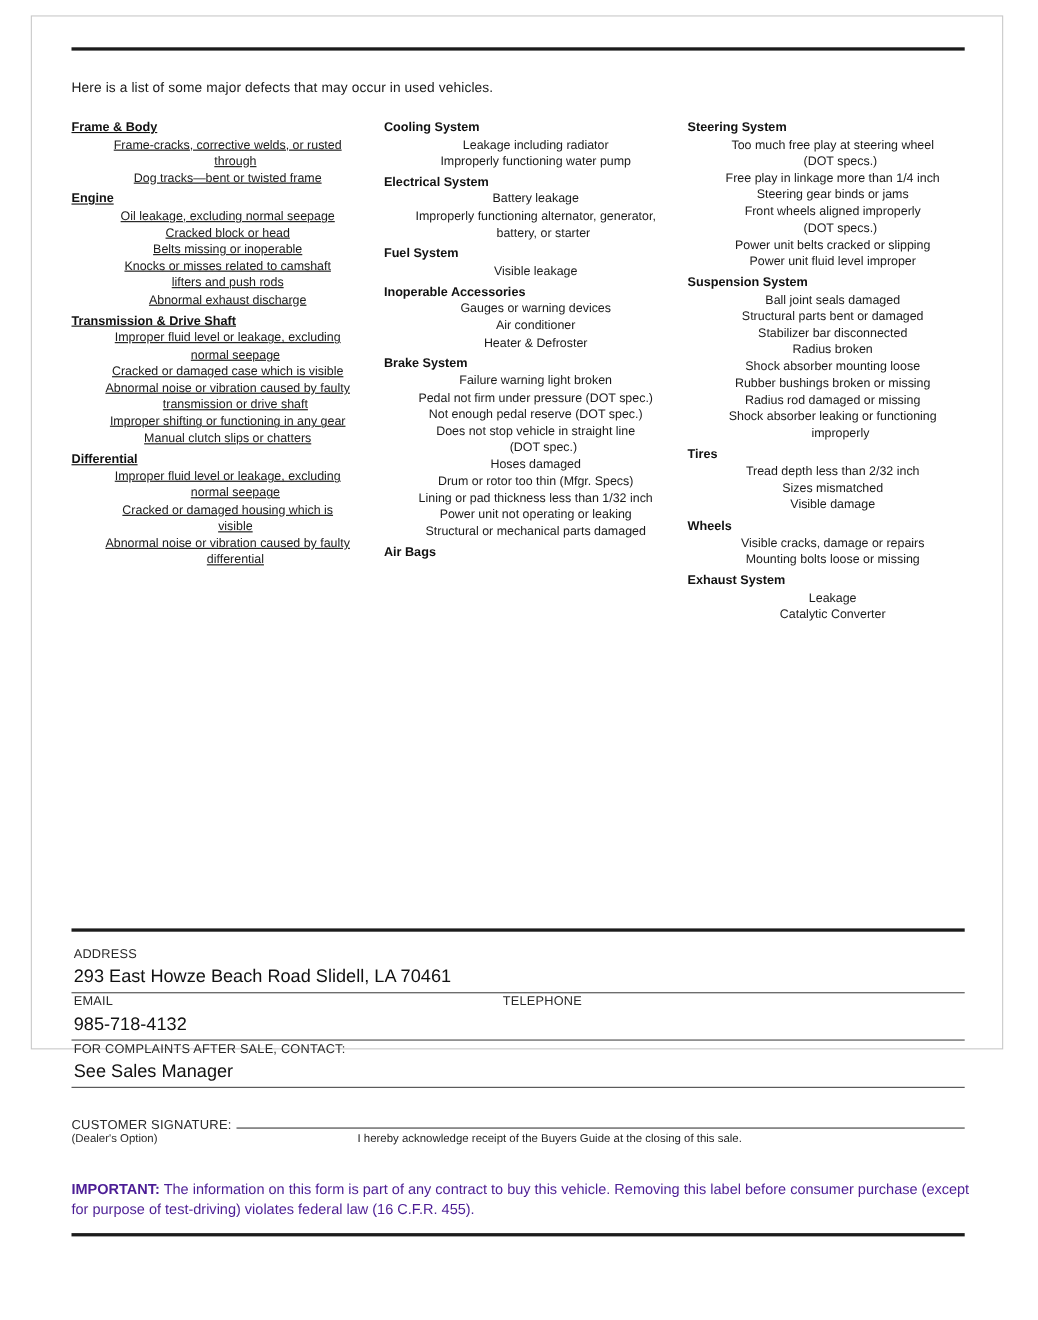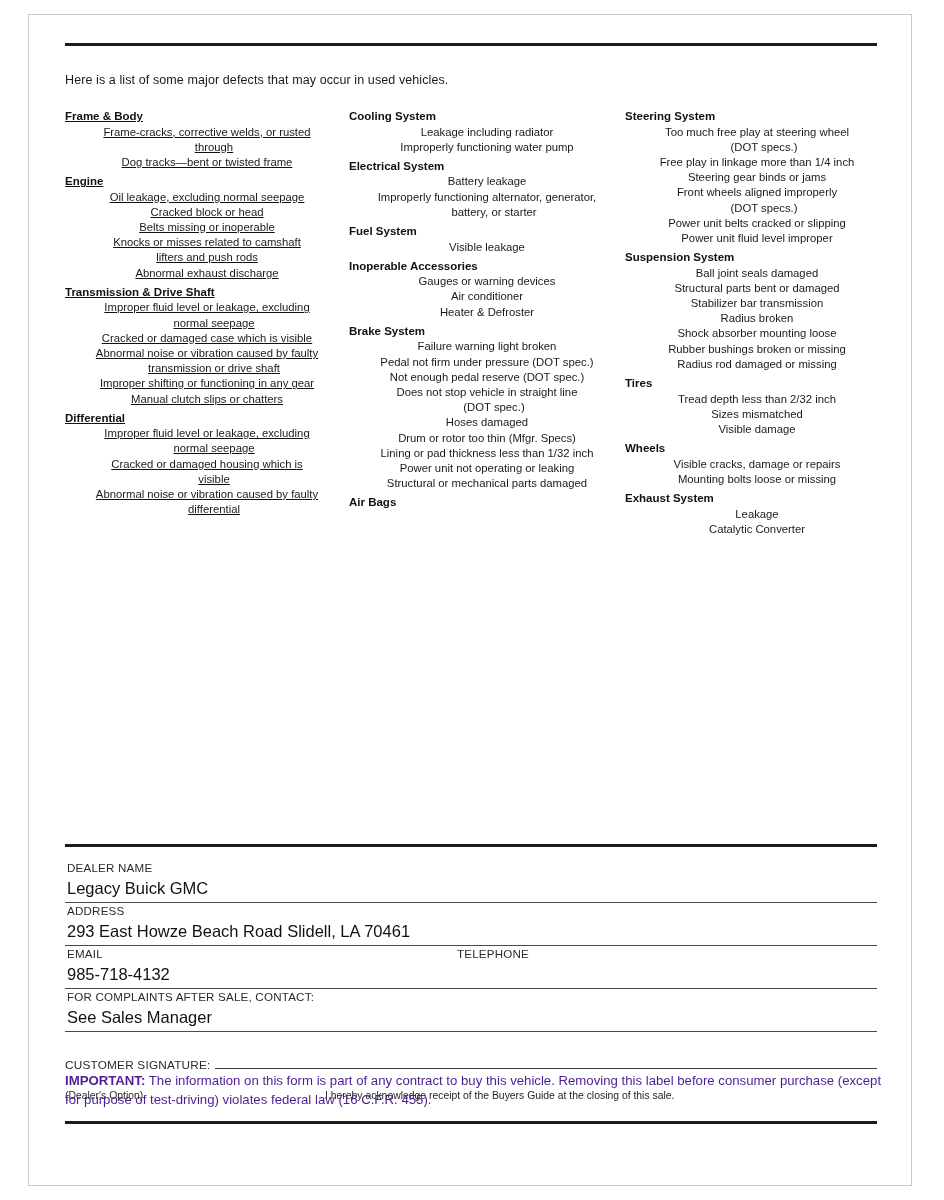--- a/index.html
+++ b/index.html
@@ -19,21 +19,21 @@
     width: 944px;
     height: 1200px;
     box-sizing: border-box;
     background: #ffffff;
   }
   .sheet {
     position: absolute;
     left: 28px;
     top: 14px;
     width: 884px;
-    height: 1172px;
+    height: 940px;
     box-sizing: border-box;
     border: 1px solid #c9c9c9;
     background: #ffffff;
   }
   .inner {
     position: absolute;
     left: 36px;
     top: 28px;
     width: 812px;
   }
@@ -134,21 +134,21 @@
     white-space: nowrap;
     letter-spacing: 0.2px;
   }
   .sig-rule {
     flex: 1;
     border-bottom: 1px solid #3a3a3a;
     margin-left: 4px;
     margin-bottom: 3px;
   }
   .sig-sub {
-    margin-top: 18px;
+    margin-top: 1px;
     display: flex;
     align-items: baseline;
   }
   .sig-sub-left {
     font-size: 10.4px;
     color: #2a2a2a;
     width: 260px;
   }
   .sig-sub-right {
     font-size: 10.4px;
@@ -259,25 +259,26 @@
               <div class="item"><span>Free play in linkage more than 1/4 inch</span></div>
               <div class="item"><span>Steering gear binds or jams</span></div>
               <div class="item"><span>Front wheels aligned improperly</span><span class="cont">(DOT specs.)</span></div>
               <div class="item"><span>Power unit belts cracked or slipping</span></div>
               <div class="item"><span>Power unit fluid level improper</span></div>
             </div>
             <div class="grp">
               <div class="grp-title">Suspension System</div>
               <div class="item"><span>Ball joint seals damaged</span></div>
               <div class="item"><span>Structural parts bent or damaged</span></div>
-              <div class="item"><span>Stabilizer bar transmission</span></div>
+              <div class="item"><span>Stabilizer bar disconnected</span></div>
               <div class="item"><span>Radius broken</span></div>
               <div class="item"><span>Shock absorber mounting loose</span></div>
               <div class="item"><span>Rubber bushings broken or missing</span></div>
               <div class="item"><span>Radius rod damaged or missing</span></div>
+              <div class="item"><span>Shock absorber leaking or functioning</span><span class="cont">improperly</span></div>
             </div>
             <div class="grp">
               <div class="grp-title">Tires</div>
               <div class="item"><span>Tread depth less than 2/32 inch</span></div>
               <div class="item"><span>Sizes mismatched</span></div>
               <div class="item"><span>Visible damage</span></div>
             </div>
             <div class="grp">
               <div class="grp-title">Wheels</div>
               <div class="item"><span>Visible cracks, damage or repairs</span></div>
@@ -289,24 +290,20 @@
               <div class="item"><span>Catalytic Converter</span></div>
             </div>
           </div>
       </div>
     </div>
 
     <div class="form-rule-top"></div>
 
     <div class="form">
 
-      <div class="field">
-        <div class="field-label">DEALER NAME</div>
-        <div class="field-value">Legacy Buick GMC</div>
-      </div>
 
       <div class="field">
         <div class="field-label">ADDRESS</div>
         <div class="field-value">293 East Howze Beach Road Slidell, LA 70461</div>
       </div>
 
       <div class="field">
         <div class="row-split">
           <div class="field-label label-right">EMAIL</div>
           <div class="field-label label-left">TELEPHONE</div>

